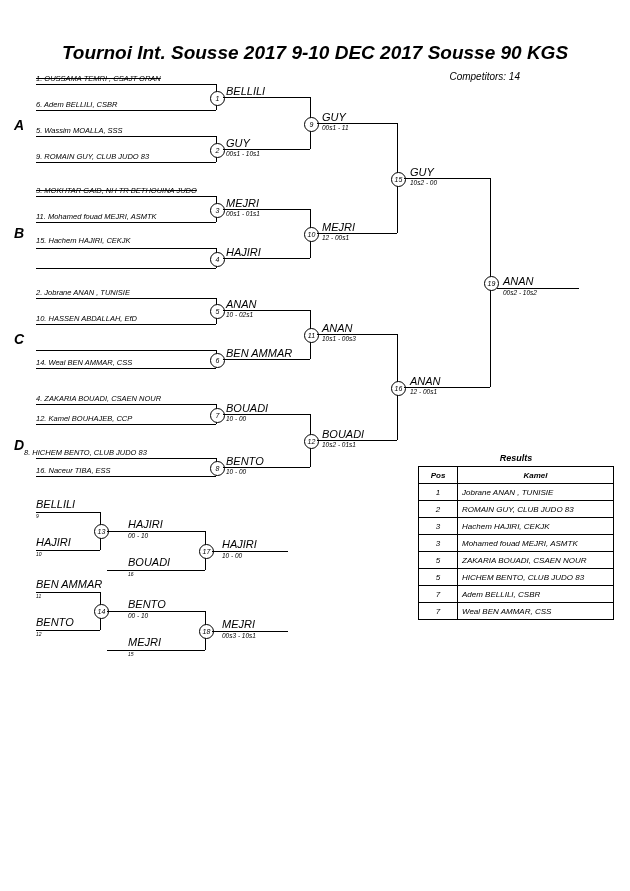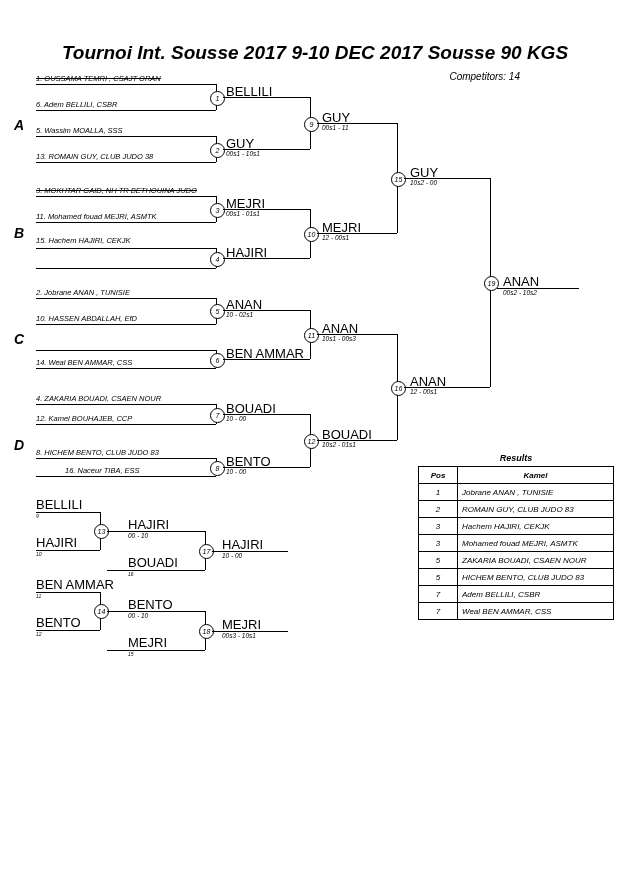--- a/index.html
+++ b/index.html
@@ -50,21 +50,22 @@
     font-size: 7.5px;
     font-style: italic;
     white-space: nowrap;
     line-height: 9px;
   }
   .name.strike {
     text-decoration: line-through;
   }
   .wname {
     position: absolute;
-    font-size: 13px;
+    font-size: 11px;
+    font-style: italic;
     white-space: nowrap;
     line-height: 9px;
   }
   .score {
     position: absolute;
     font-size: 6.5px;
     font-style: italic;
     white-space: nowrap;
     color: #000;
   }
@@ -139,33 +140,33 @@
   <div id="competitors">Competitors: 14</div>
 
   <div class="grp" style="left:14px; top:117px;">A</div>
   <div class="grp" style="left:14px; top:225px;">B</div>
   <div class="grp" style="left:14px; top:331px;">C</div>
   <div class="grp" style="left:14px; top:437px;">D</div>
 
   <div class="name strike" style="left:36px; top:74px;text-align:right;">1. OUSSAMA TEMRI , CSAJT ORAN</div>
   <div class="name" style="left:36px; top:100px;">6. Adem BELLILI, CSBR</div>
   <div class="name" style="left:36px; top:126px;">5. Wassim MOALLA, SSS</div>
-  <div class="name" style="left:36px; top:152px;">13. ROMAIN GUY, CLUB JUDO 38</div>
+  <div class="name" style="left:36px; top:152px;">9. ROMAIN GUY, CLUB JUDO 83</div>
   <div class="name strike" style="left:36px; top:186px;">3. MOKHTAR GAID, NH TR BETHOUINA JUDO</div>
   <div class="name" style="left:36px; top:212px;">11. Mohamed fouad MEJRI, ASMTK</div>
   <div class="name" style="left:36px; top:238px;"></div>
   <div class="name" style="left:36px; top:236px;">15. Hachem HAJIRI, CEKJK</div>
   <div class="name" style="left:36px; top:288px;">2. Jobrane ANAN , TUNISIE</div>
   <div class="name" style="left:36px; top:314px;">10. HASSEN ABDALLAH, EfD</div>
   <div class="name" style="left:36px; top:340px;"></div>
   <div class="name" style="left:36px; top:358px;">14. Weal BEN AMMAR, CSS</div>
   <div class="name" style="left:36px; top:394px;">4. ZAKARIA BOUADI, CSAEN NOUR</div>
   <div class="name" style="left:36px; top:414px;">12. Kamel BOUHAJEB, CCP</div>
-  <div class="name" style="left:36px; top:448px;">8. HICHEM BENTO, CLUB JUDO 83</div>
-  <div class="name" style="left:36px; top:466px;margin-left:29px;">16. Naceur TIBA, ESS</div>
+  <div class="name" style="left:24px; top:448px;">8. HICHEM BENTO, CLUB JUDO 83</div>
+  <div class="name" style="left:36px; top:466px;">16. Naceur TIBA, ESS</div>
 
   <div class="hline" style="left:36px; top:84px; width:180px;"></div>
   <div class="hline" style="left:36px; top:110px; width:180px;"></div>
   <div class="hline" style="left:36px; top:136px; width:180px;"></div>
   <div class="hline" style="left:36px; top:162px; width:180px;"></div>
   <div class="hline" style="left:36px; top:196px; width:180px;"></div>
   <div class="hline" style="left:36px; top:222px; width:180px;"></div>
   <div class="hline" style="left:36px; top:248px; width:180px;"></div>
   <div class="hline" style="left:36px; top:268px; width:180px;"></div>
   <div class="hline" style="left:36px; top:298px; width:180px;"></div>

